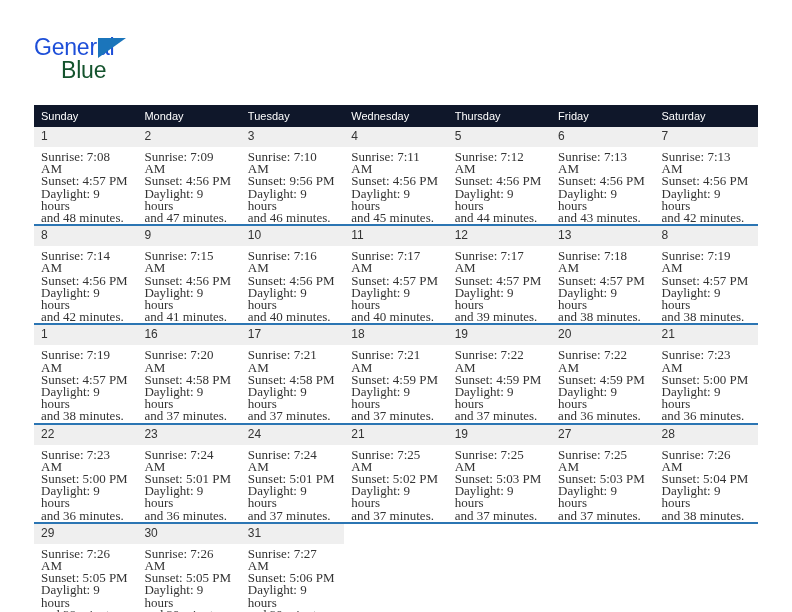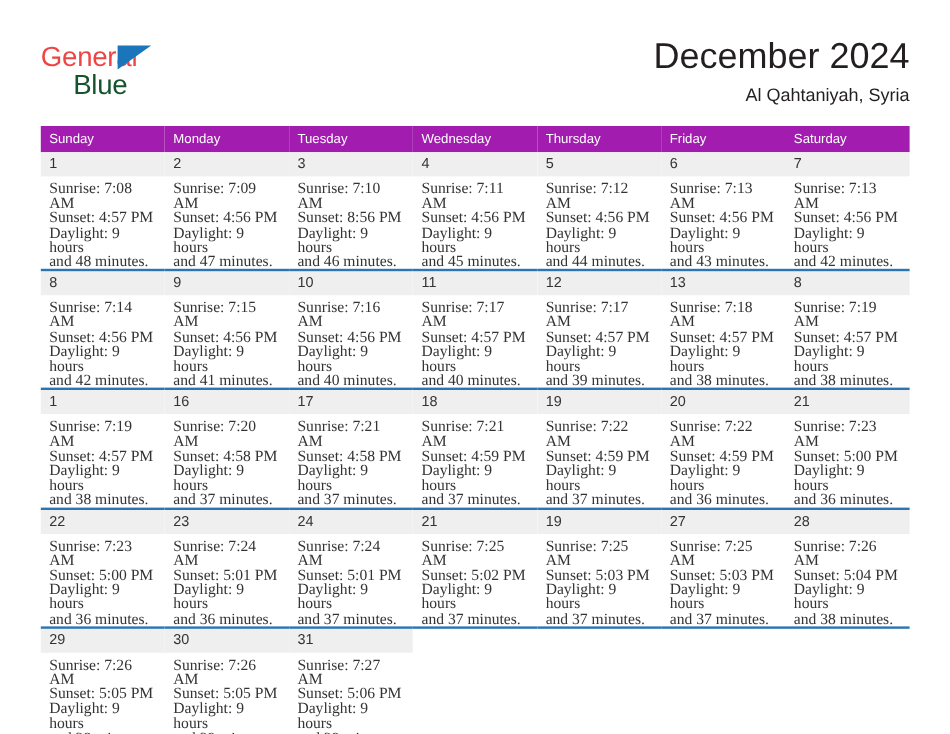--- a/index.html
+++ b/index.html
@@ -33,21 +33,21 @@
     left: 0px;
     top: 4px;
     width: 180px;
     height: 56px;
   }
   .logo-general {
     position: absolute;
     left: 0px;
     top: 0px;
     font-size: 23px;
-    color: #ef4444;
+    color: #1d4ed8;
     letter-spacing: -0.2px;
     line-height: 26px;
     white-space: nowrap;
   }
   .logo-tri {
     position: absolute;
     left: 64px;
     top: 4px;
     width: 0;
     height: 0;
@@ -87,21 +87,21 @@
   
   .calendar {
     position: absolute;
     left: 34px;
     top: 105px;
     width: 724px;
     border-collapse: collapse;
     table-layout: fixed;
   }
   .calendar th {
-    background: #a21caf;
+    background: #0f172a;
     color: #ffffff;
     font-size: 11px;
     font-weight: normal;
     text-align: left;
     padding: 5px 0 5px 7px;
     height: 12px;
     vertical-align: middle;
     border: none;
   }
   .calendar td {
@@ -148,24 +148,20 @@
 <div class="page">
 
   <div class="header">
 
     <div class="logo">
       <span class="logo-general">General</span>
       <span class="logo-tri"></span>
       <span class="logo-blue">Blue</span>
     </div>
 
-    <div class="title-block">
-      <div class="cal-title">December 2024</div>
-      <div class="cal-subtitle">Al Qahtaniyah, Syria</div>
-    </div>
 
   </div>
 
   <table class="calendar">
     <thead>
       <tr>
         <th>Sunday</th>
         <th>Monday</th>
         <th>Tuesday</th>
         <th>Wednesday</th>
@@ -186,21 +182,21 @@
           <td class="">
             <span class="daynum">2</span>
             <span class="cell-body">Sunrise: 7:09 AM
 Sunset: 4:56 PM
 Daylight: 9 hours
 and 47 minutes.</span>
           </td>
           <td class="">
             <span class="daynum">3</span>
             <span class="cell-body">Sunrise: 7:10 AM
-Sunset: 8:56 PM
+Sunset: 9:56 PM
 Daylight: 9 hours
 and 46 minutes.</span>
           </td>
           <td class="">
             <span class="daynum">4</span>
             <span class="cell-body">Sunrise: 7:11 AM
 Sunset: 4:56 PM
 Daylight: 9 hours
 and 45 minutes.</span>
           </td>

